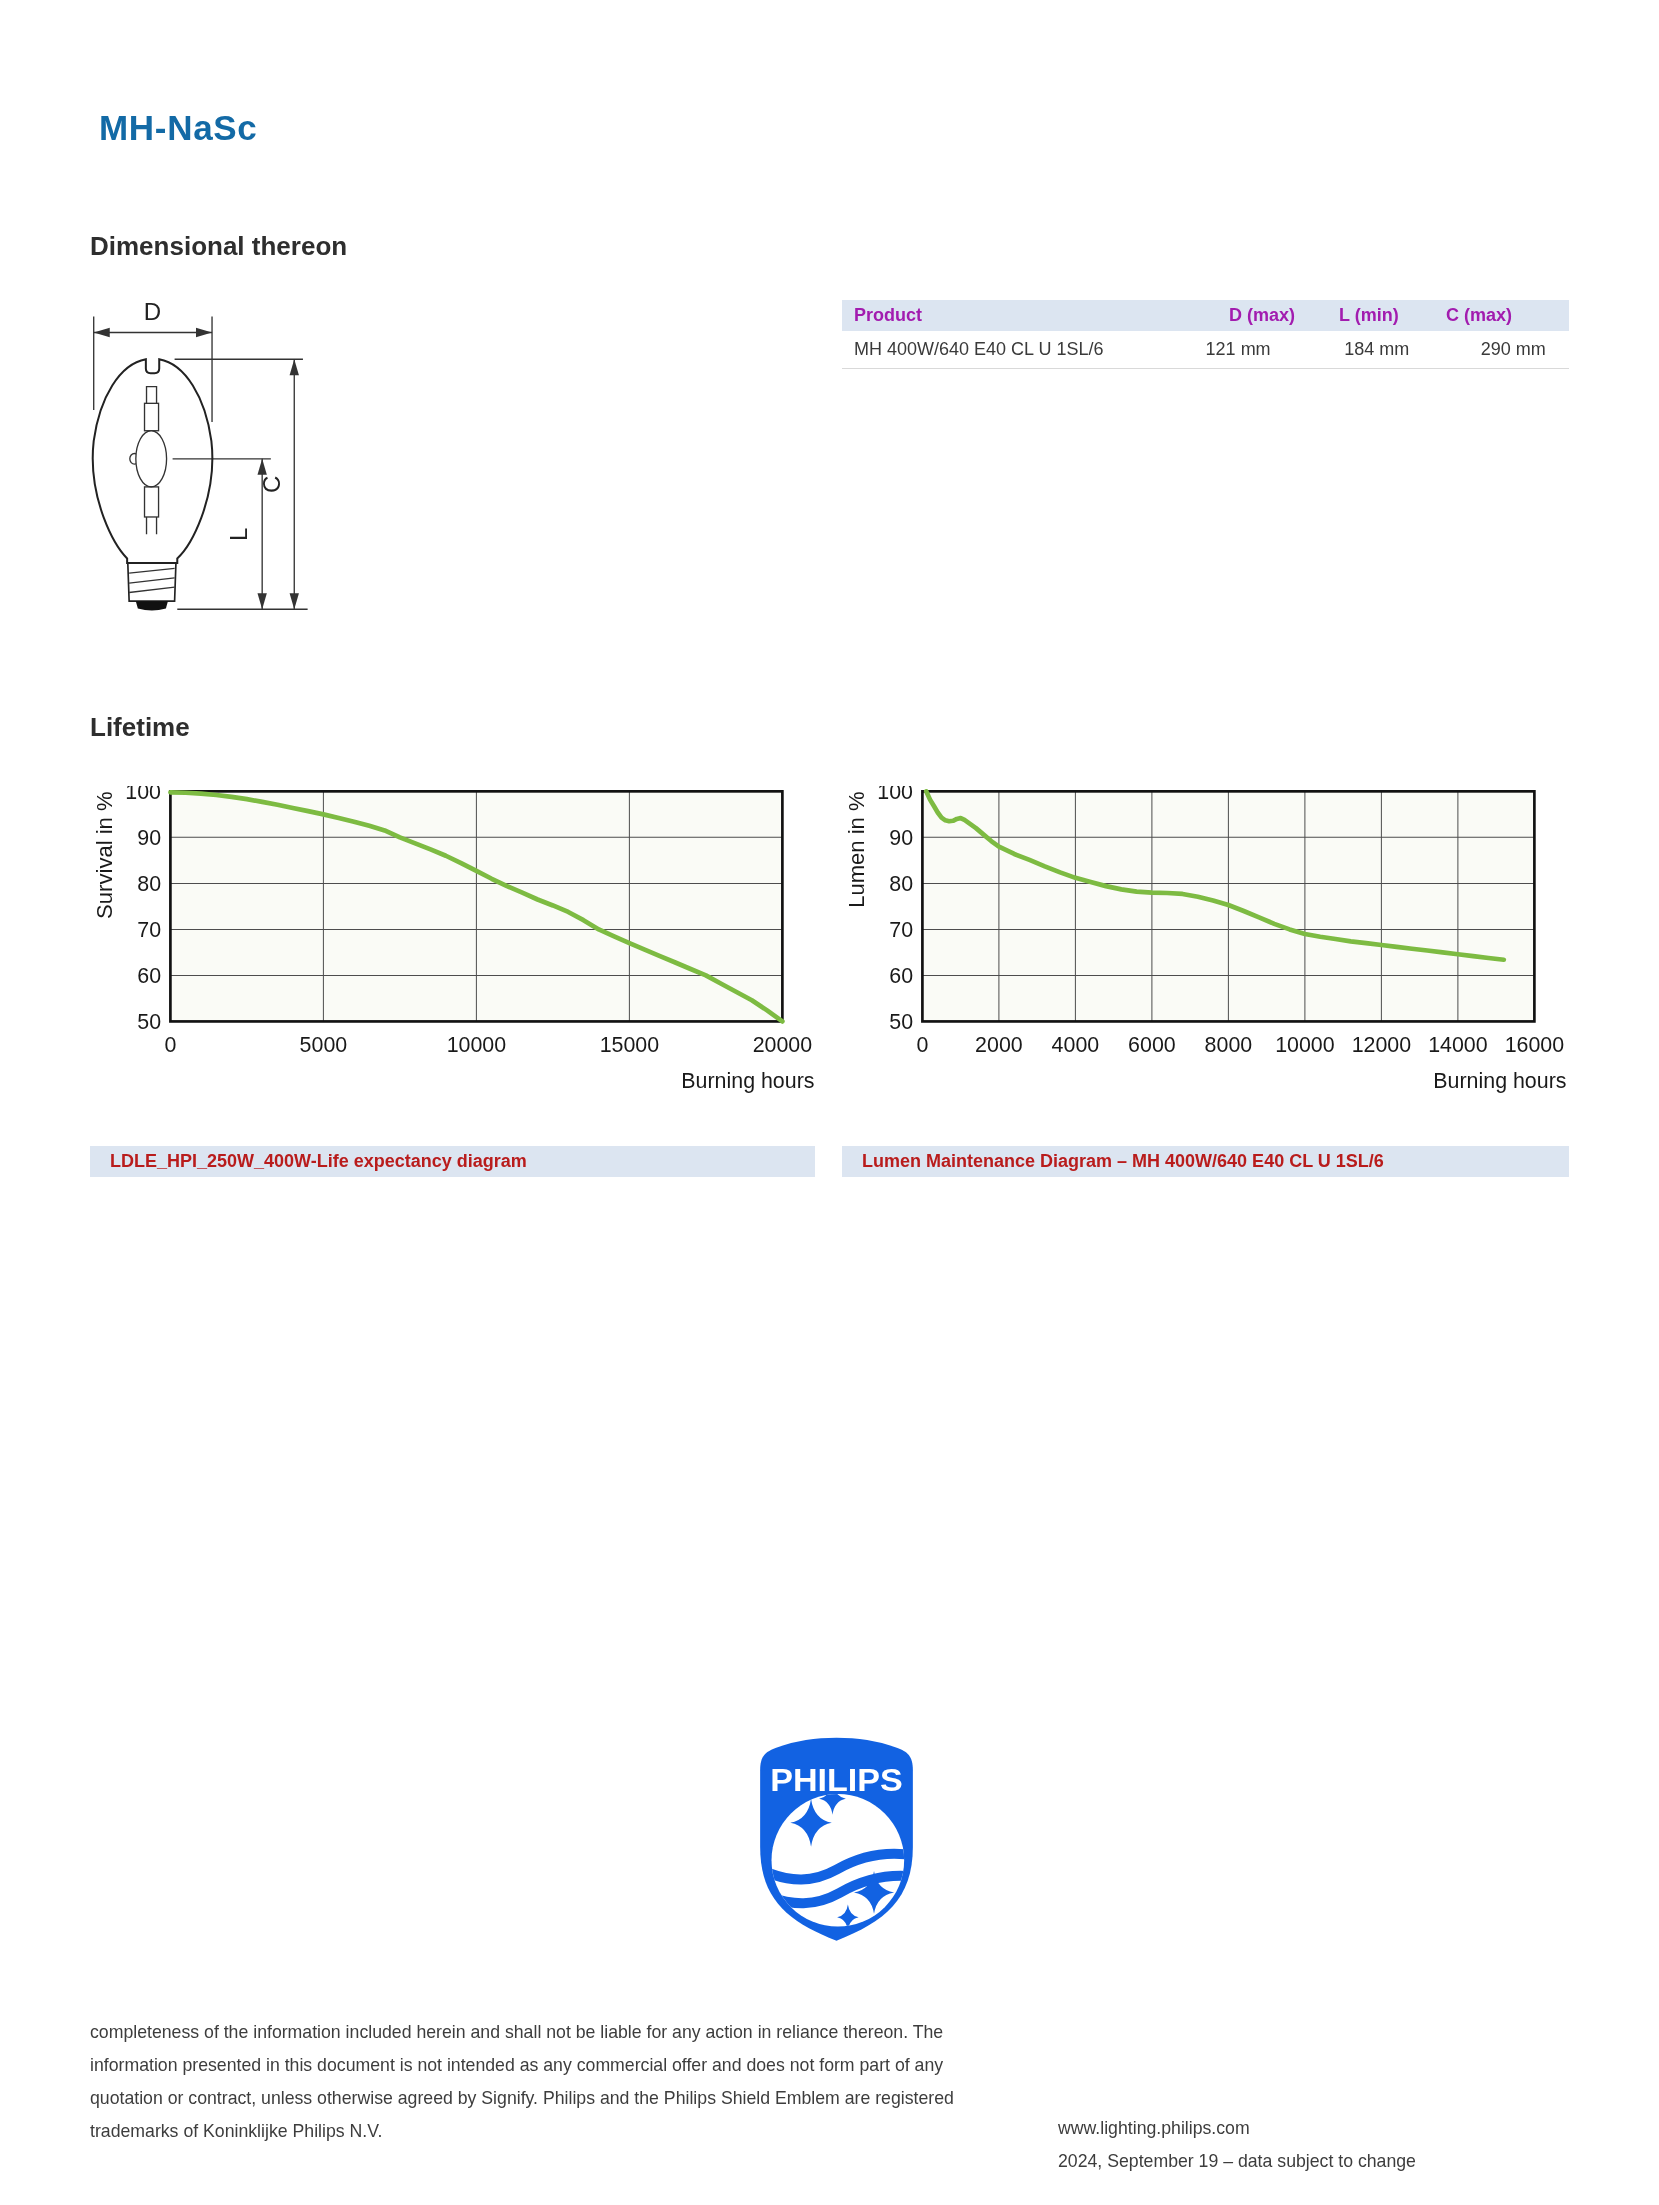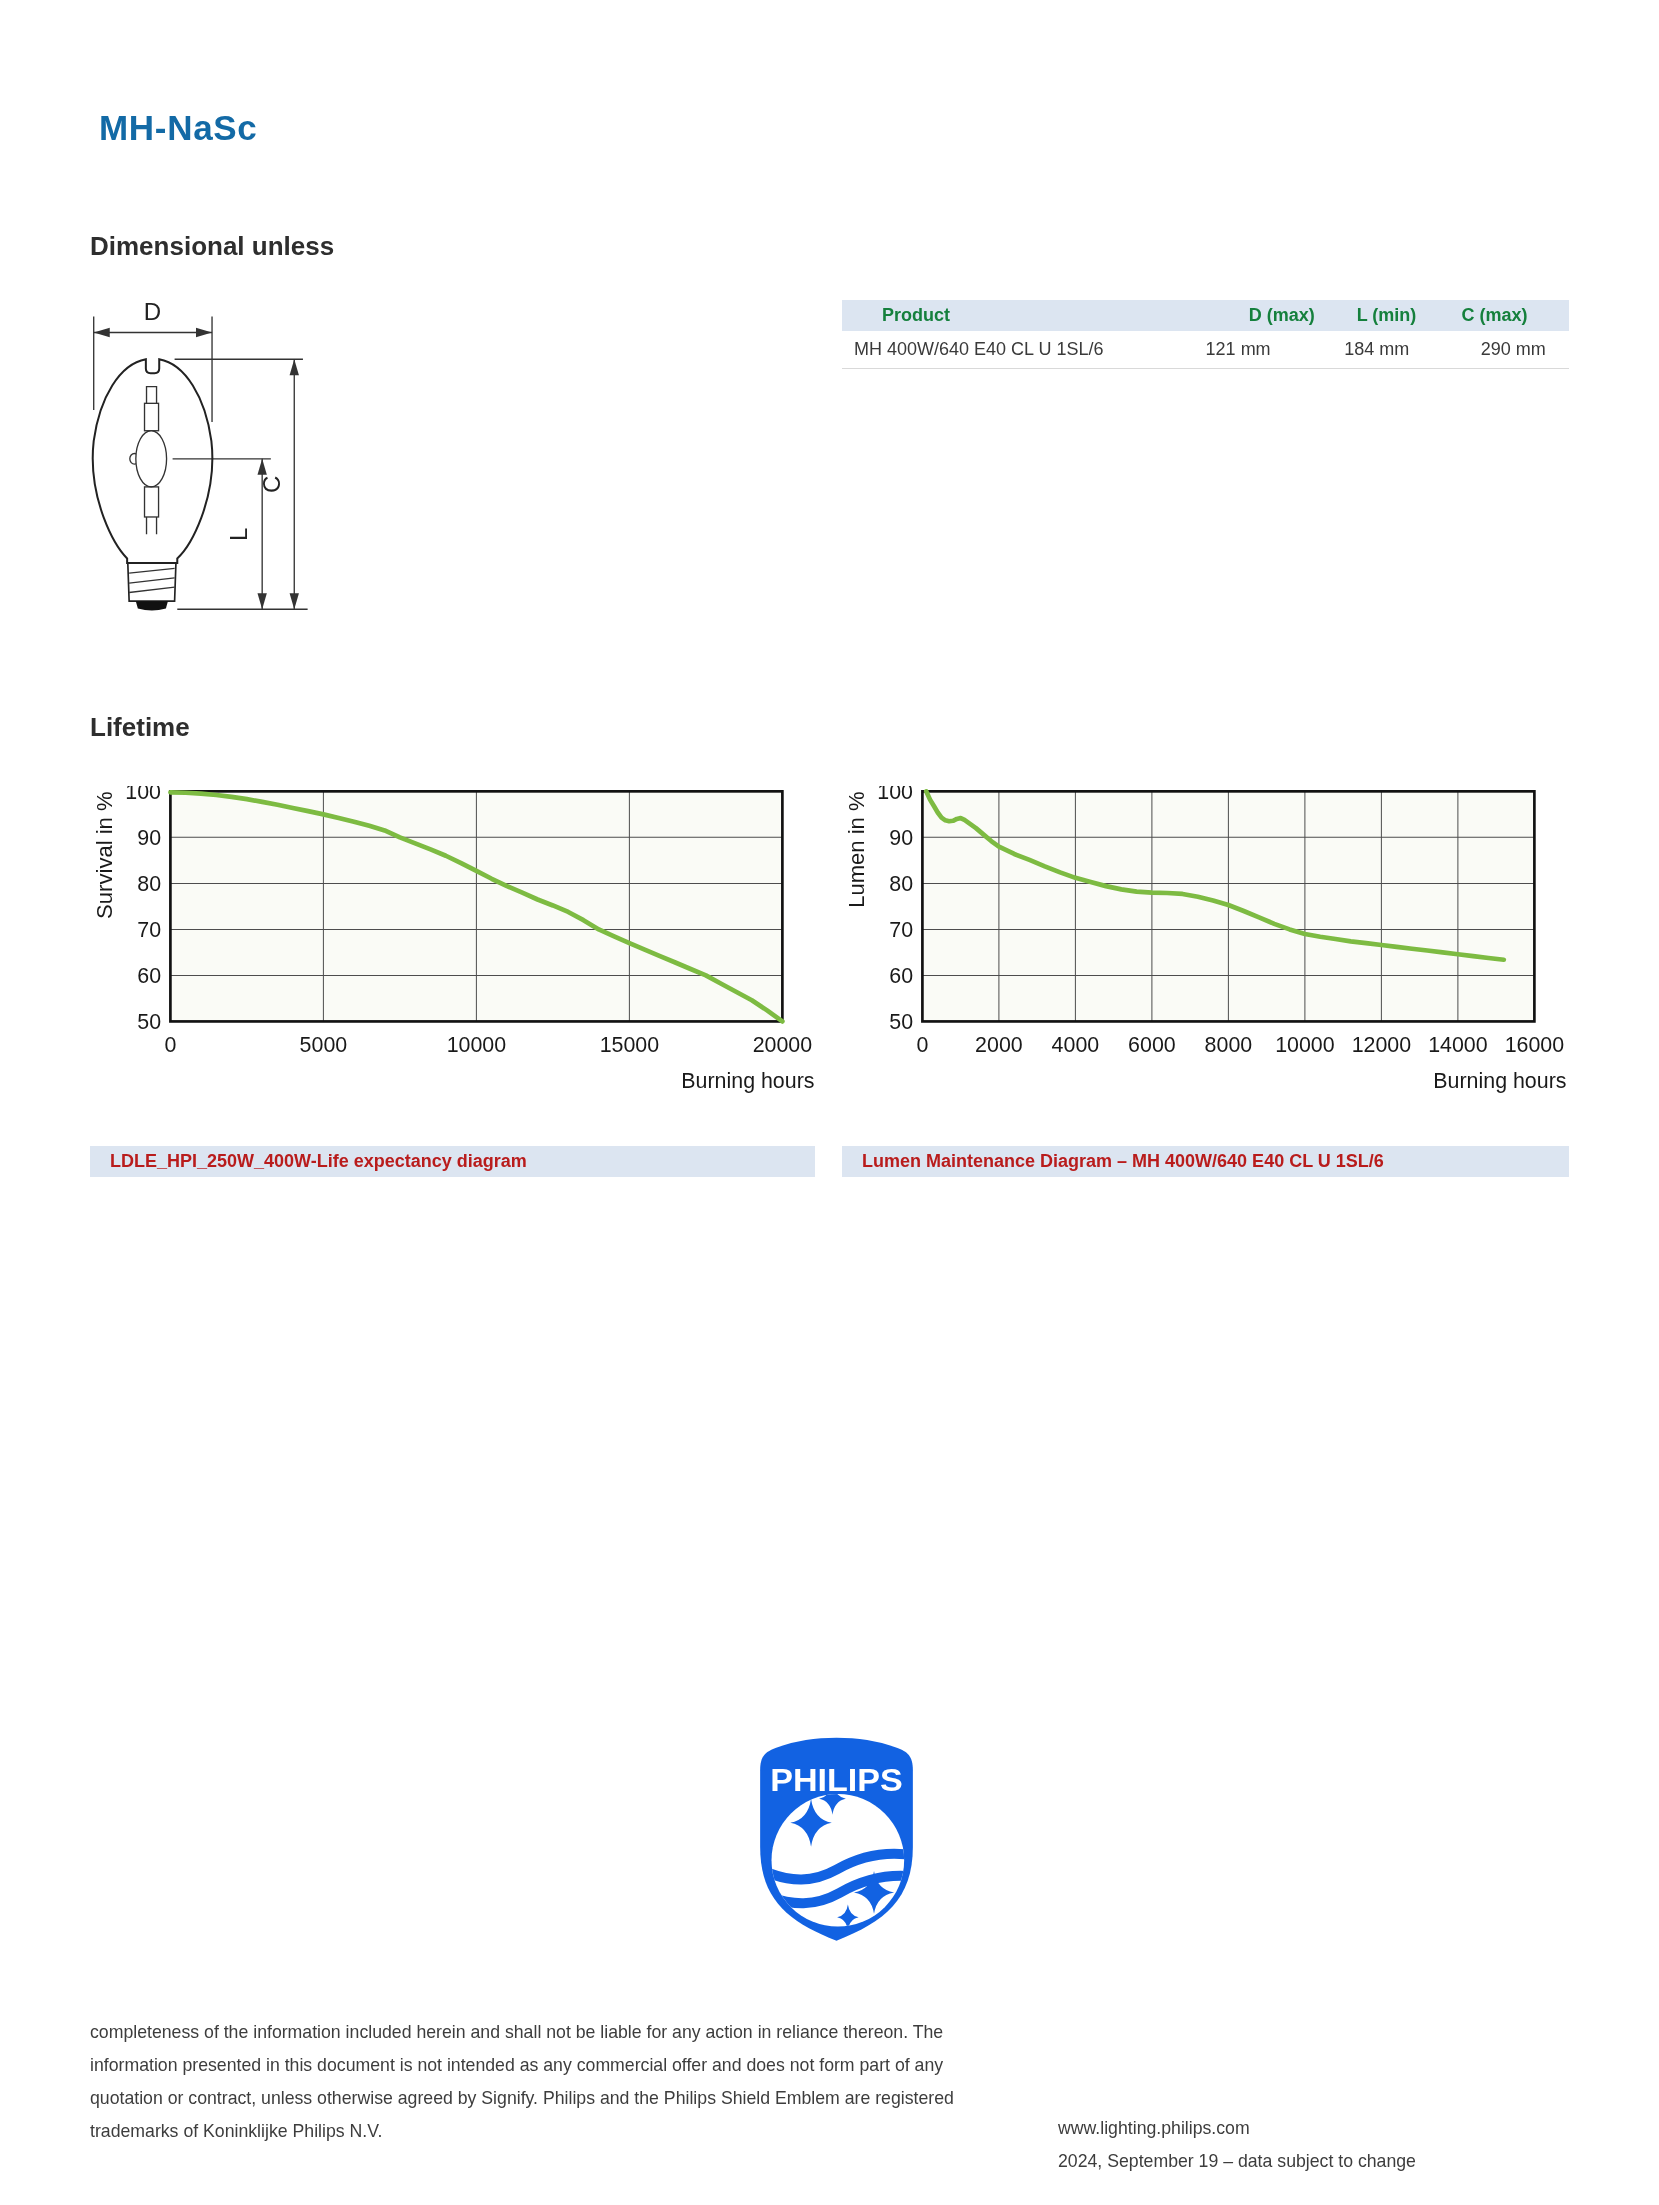--- a/index.html
+++ b/index.html
@@ -6,21 +6,21 @@
   body{width:1660px;height:2205px;position:relative;overflow:hidden;
        font-family:"Liberation Sans","DejaVu Sans",sans-serif;color:#222;}
   #title{position:absolute;left:90px;top:99px;font-size:35px;font-weight:bold;
          margin:9px;color:var(--accent-blue);letter-spacing:0.7px;}
   .sec{position:absolute;font-size:26px;font-weight:bold;color:#2e2e2e;margin:0;}
   #sec-dim{left:90px;top:231px;}
   #sec-life{left:90px;top:712px;}
   #lamp{position:absolute;left:77px;top:288px;}
   #dim-table{position:absolute;left:842px;top:300px;width:727px;font-size:18px;}
   .thead{display:flex;background:var(--panel-bg);height:31px;align-items:center;
-         font-weight:bold;color:#15803d;padding-left:28px;}
+         font-weight:bold;color:#a21caf;}
   .trow{display:flex;height:37px;align-items:center;color:#3a3a3a;
         border-bottom:1.3px solid #d9d9d9;gap:48px;}
   .cell{padding-left:12px;box-sizing:border-box;white-space:nowrap;}
   .c0{width:375px}.c1{width:110px}.c2{width:107px}.c3{width:122px}
   .chart{position:absolute;width:736px;height:309px;}
   #chart-0{left:90px;top:786px;}
   #chart-1{left:842px;top:786px;}
   svg text{font-family:"Liberation Sans","DejaVu Sans",sans-serif;}
   .cap{position:absolute;top:1146px;height:31px;line-height:31px;
        background:var(--panel-bg);font-weight:bold;font-size:18px;color:#b91c1c;
@@ -32,21 +32,21 @@
   #legal .lline{height:33px;white-space:nowrap;}
   #footer-right{position:absolute;left:1058px;top:2118px;font-size:17.7px;color:#3d3d3d;}
   #footer-right .fline{height:33px;white-space:nowrap;}
   a.plain{color:#3d3d3d;text-decoration:none;text-align:center;}
 </style>
 </head>
 <body>
 
 <h1 id="title">MH-NaSc</h1>
 
-<h2 class="sec" id="sec-dim">Dimensional unless</h2>
+<h2 class="sec" id="sec-dim">Dimensional thereon</h2>
 
 <svg id="lamp" width="244" height="355" viewBox="0 0 365 530">
   <g stroke="#333" stroke-width="2" fill="none">
 
     <line x1="25" y1="42" x2="25" y2="182"></line>
     <line x1="202" y1="42" x2="202" y2="200"></line>
 
     <line x1="25" y1="66" x2="202" y2="66"></line>
 
     <line x1="146" y1="106" x2="338" y2="106"></line>

